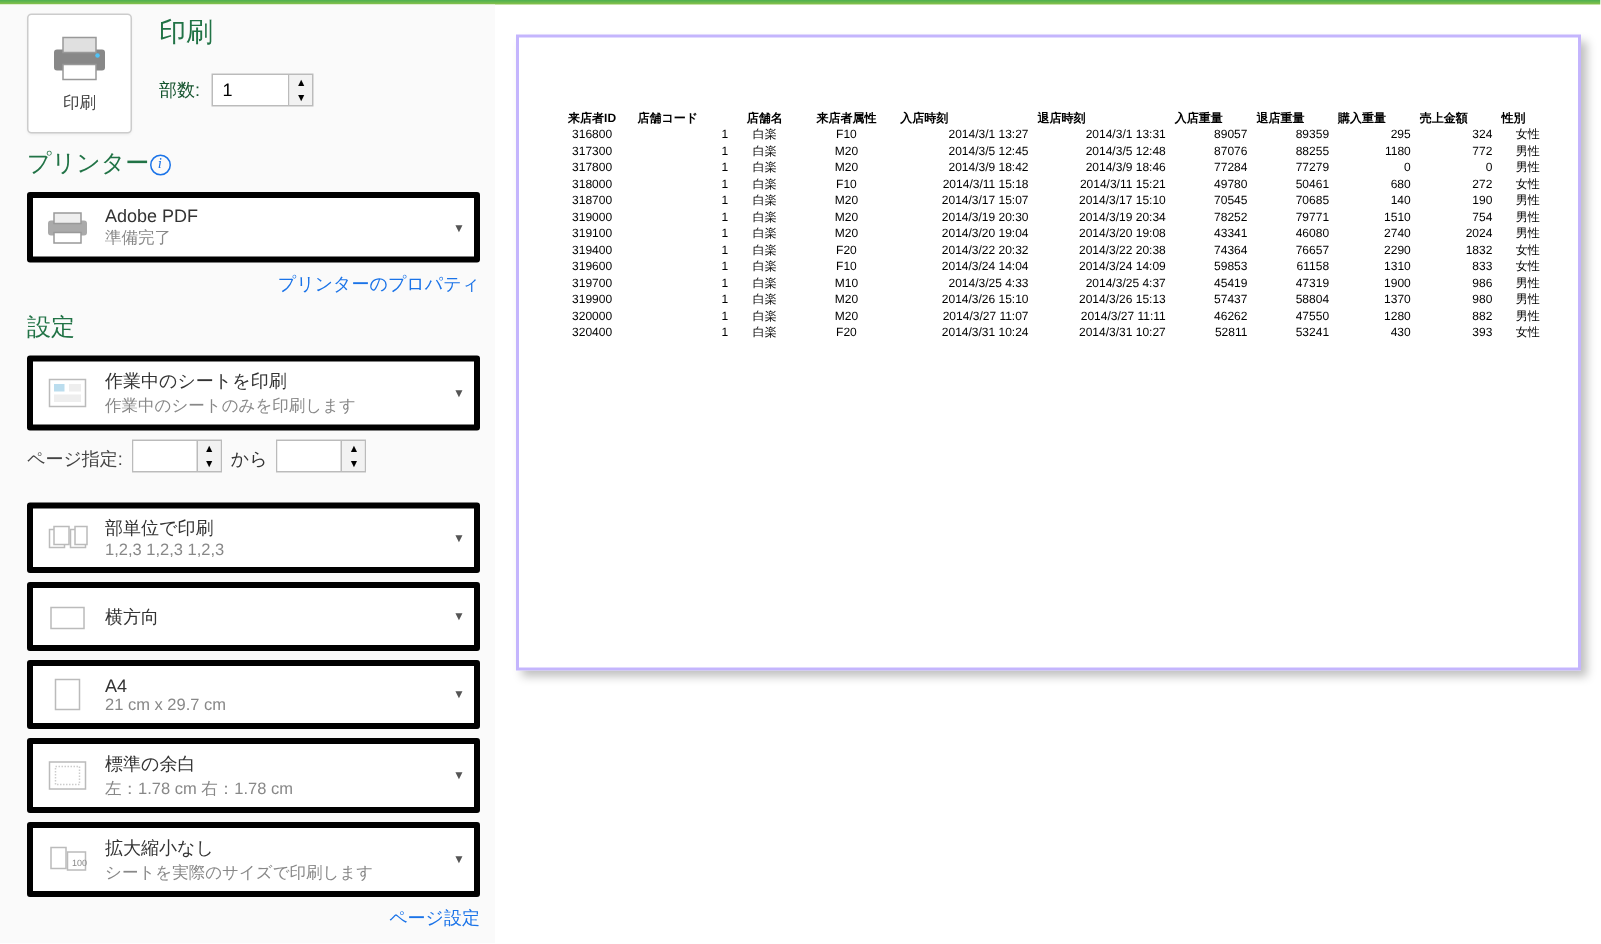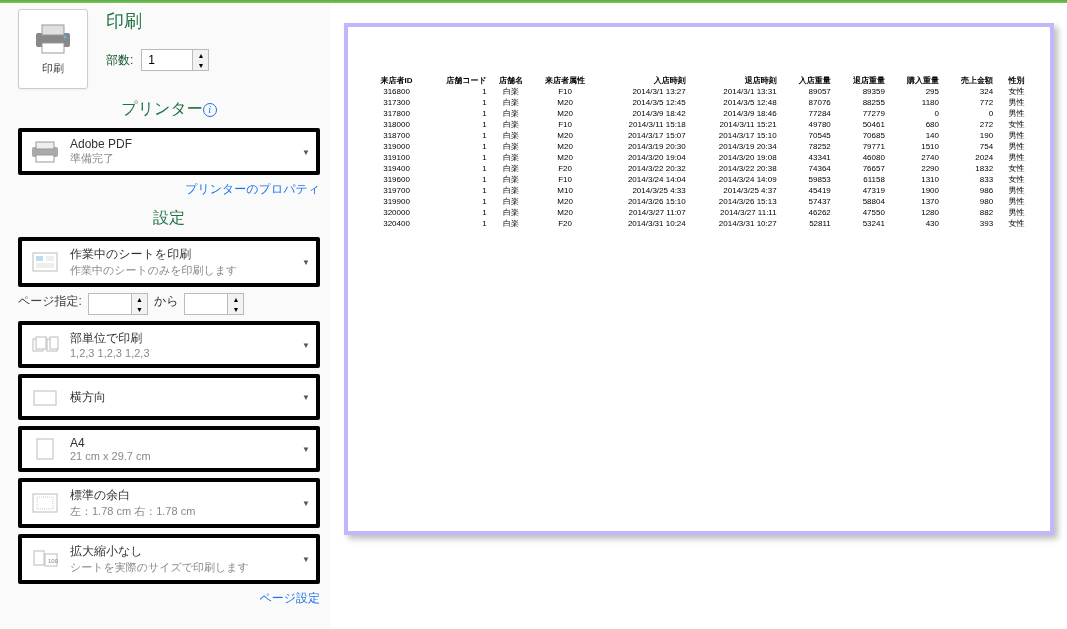--- a/index.html
+++ b/index.html
@@ -81,21 +81,21 @@
       padding: 0;
       cursor: pointer;
     }
     .section-header {
       font-size: 16px;
       color: #217346;
       margin: 10px 0 8px;
       font-weight: normal;
       display: flex;
       align-items: center;
-      justify-content: center;
+      justify-content: flex-start;
     }
     .info-icon {
       width: 14px; height: 14px;
       border: 1px solid #1a73e8;
       border-radius: 50%;
       color: #1a73e8;
       font-size: 10px;
       display: inline-flex;
       align-items: center; justify-content: center;
       font-style: italic;
@@ -130,55 +130,55 @@
       text-align: right;
       margin-bottom: 8px;
     }
     .link-row a {
       color: #1a73e8;
       font-size: 12px;
       cursor: pointer;
     }
     .page-range {
       display: flex;
-      align-items: flex-start;
+      align-items: flex-end;
       gap: 6px;
-      margin-bottom: 6px;
+      margin-bottom: 20px;
     }
     .page-range label { color: #444; }
     .page-range .spinner input { width: 42px; }
     .settings-block { margin-bottom: 2px; }
     .preview {
       flex: 1;
       padding: 20px 12px;
       display: flex;
       align-items: flex-start;
       justify-content: center;
     }
     .preview-page {
       width: 710px;
-      height: 512px;
+      height: 424px;
       background: #fff;
-      border: 4px solid #c4b5fd;
+      border: 2px solid #c4b5fd;
       box-shadow: 4px 4px 6px rgba(0,0,0,0.25);
       padding: 48px 22px 20px 22px;
       overflow: hidden;
     }
     .data-table {
       font-size: 8px;
       font-family: "MS PGothic", Arial, sans-serif;
       width: 100%;
       border-collapse: collapse;
       color: #000;
     }
     .data-table th {
       font-weight: bold;
       white-space: nowrap;
       padding: 0 3px;
-      text-align: right;
+      text-align: left;
     }
     .data-table td {
       white-space: nowrap;
       padding: 0 3px;
       text-align: right;
     }
     .data-table th:nth-child(1),
     .data-table td:nth-child(1) { text-align: center; }
     .data-table th:nth-child(3), .data-table td:nth-child(3),
     .data-table th:nth-child(4), .data-table td:nth-child(4),

